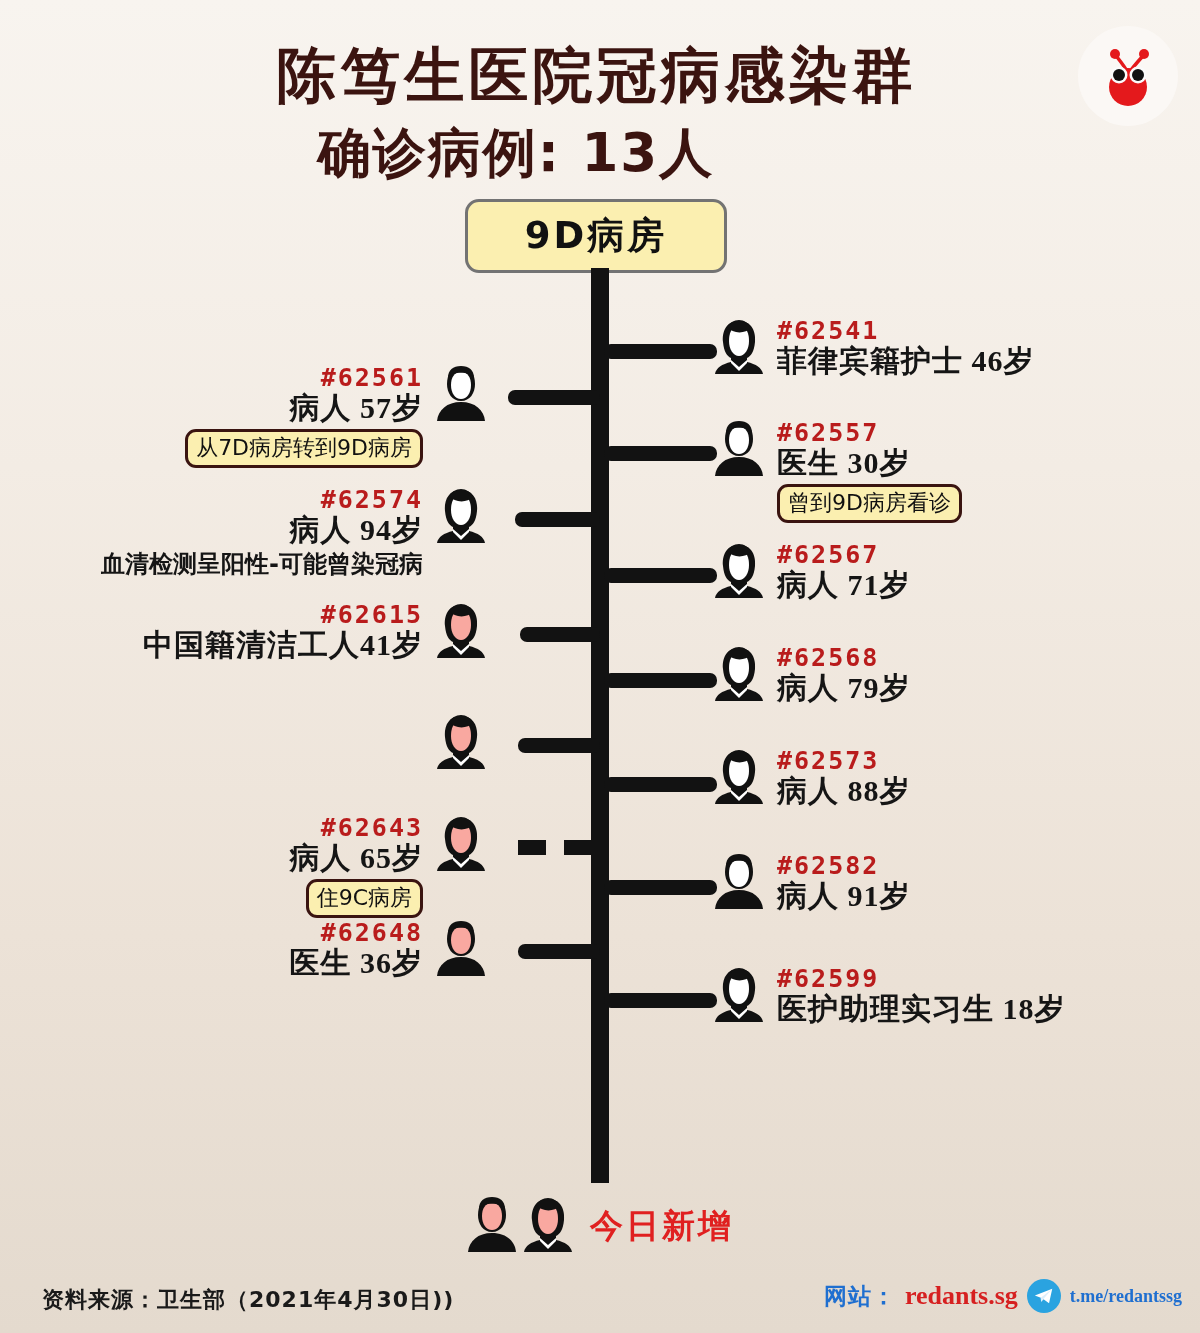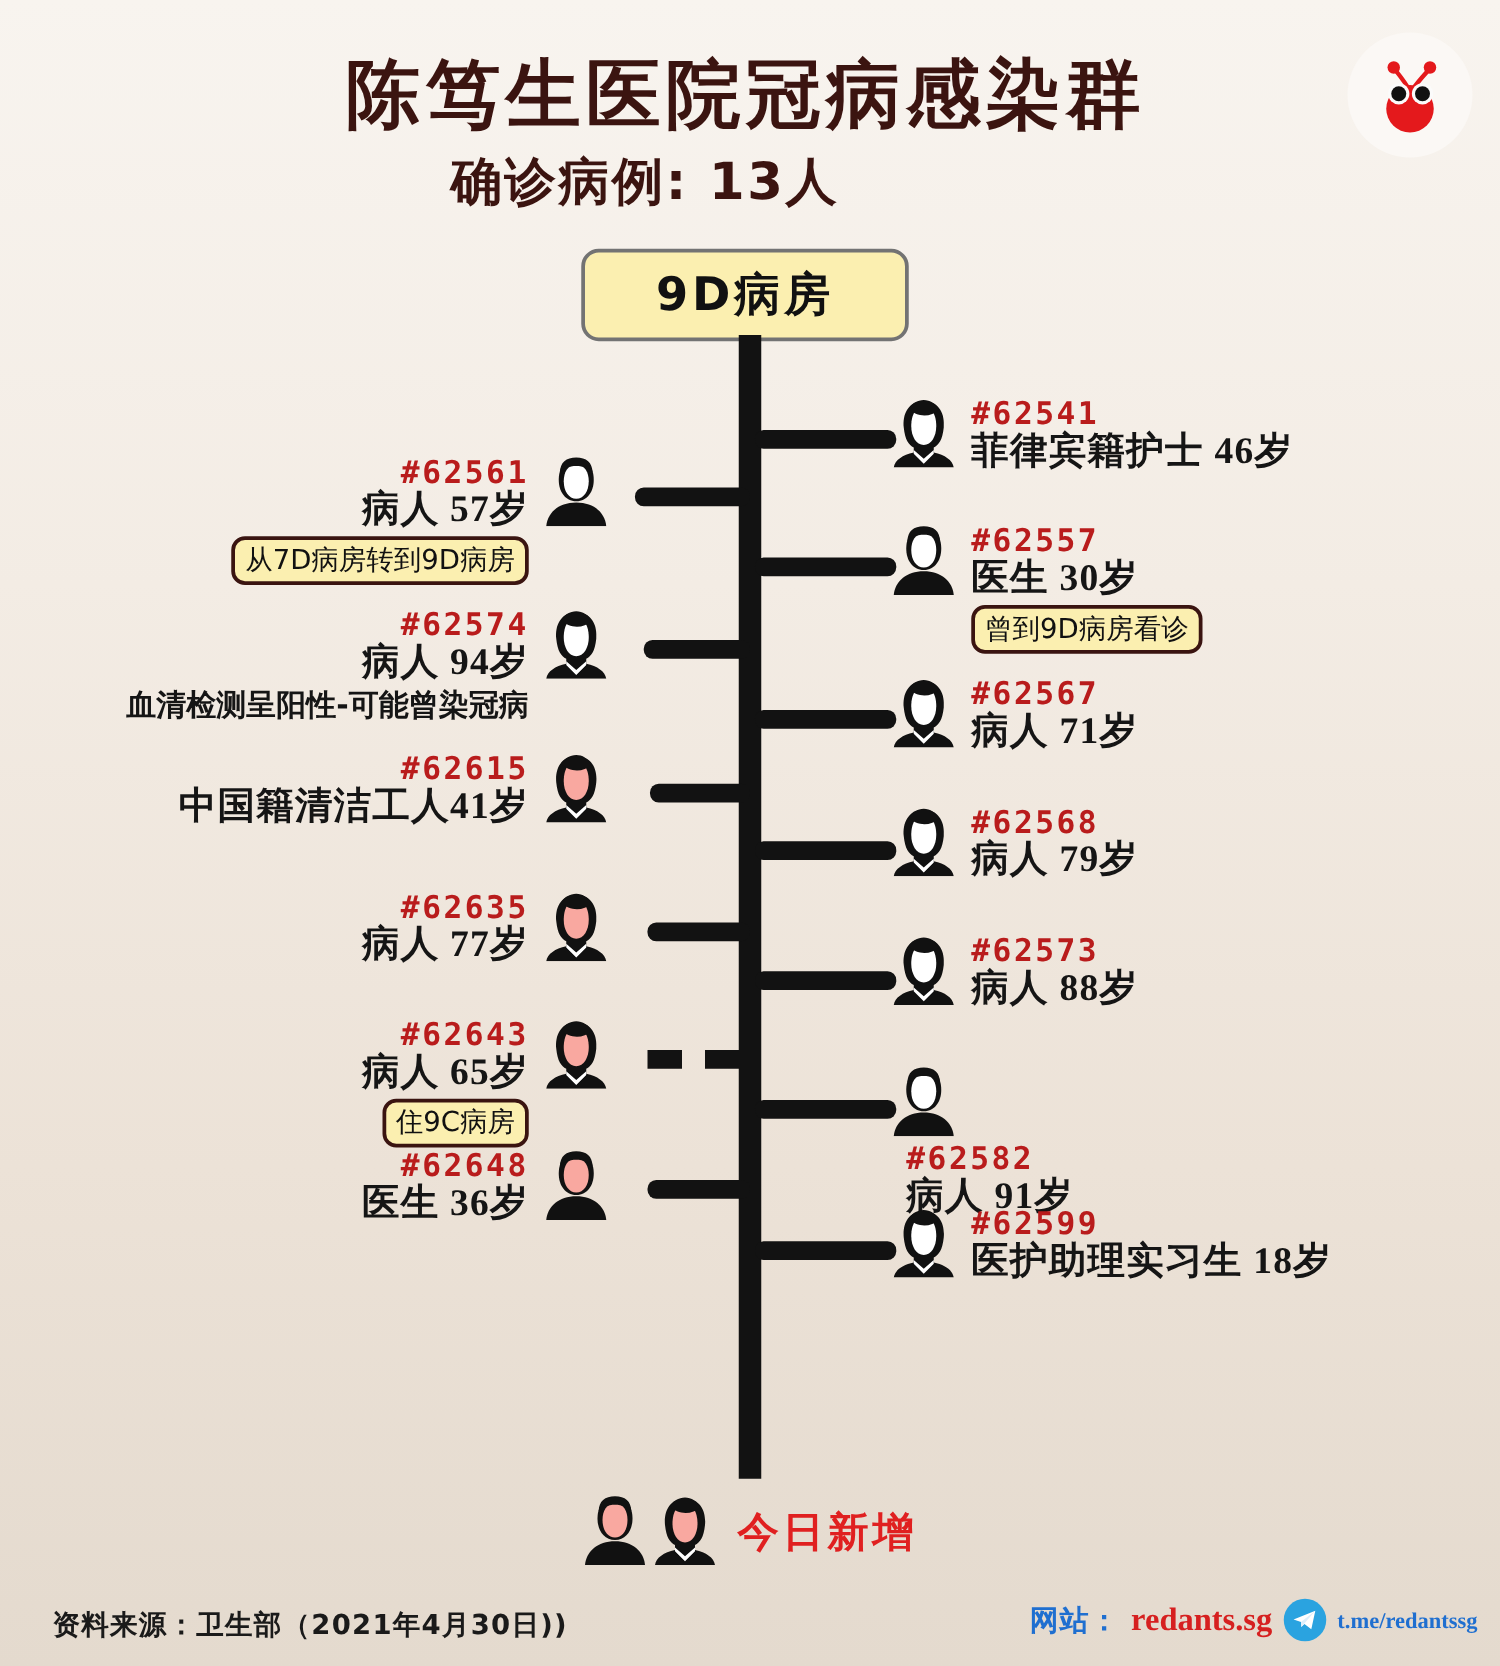--- a/index.html
+++ b/index.html
@@ -15,21 +15,21 @@
   #title-main {
     position: absolute; top: 36px; left: 0; width: 1193px;
     text-align: center;
     font-size: 60px; font-weight: bold; letter-spacing: 4px;
     color: #3b1410;
     font-family: "DejaVu Sans", "Liberation Sans", sans-serif;
   }
   #title-sub {
     position: absolute; top: 118px; left: 0; width: 1032px;
     text-align: center;
-    font-size: 41px; font-weight: bold; letter-spacing: 2px;
+    font-size: 53px; font-weight: bold; letter-spacing: 2px;
     color: #3b1410;
     font-family: "DejaVu Sans", "Liberation Sans", sans-serif;
   }
 
   
   #logo {
     position: absolute; top: 26px; right: 22px;
     width: 100px; height: 100px; border-radius: 50%;
     background: #fbf8f5;
     display: flex; align-items: center; justify-content: center;
@@ -243,21 +243,21 @@
       <path d="M14 9 C20 16 32 16 38 10 C36 5 31 2 26 2 C21 2 16 5 14 9 Z" fill="#111"></path>
       <path d="M18 42 L26 49 L34 42 L34 45 L26 53 L18 45 Z" fill="#ffffff"></path>
     </svg>
   </span>
   <span class="ptext">
     <span class="pid">#62573</span><br>
     <span class="pdesc">病人  88岁</span>
   </span>
 </div>
 
-<div class="row right" style="left:713px; top:853px;flex-direction:column;">
+<div class="row right" style="left:713px; top:853px;">
   <span class="avatar">
     <svg width="52" height="56" viewBox="0 0 52 56">
       <path d="M26 2 C16 2 12 10 12 19 C12 28 17 36 26 36 C35 36 40 28 40 19 C40 10 36 2 26 2 Z" fill="#111"></path>
       <path d="M26 7 C19 7 16 13 16 20 C16 28 20 34 26 34 C32 34 36 28 36 20 C36 13 33 7 26 7 Z" fill="#ffffff"></path>
       <path d="M13 13 C17 6 35 6 39 13 C39 5 34 1 26 1 C18 1 13 5 13 13 Z" fill="#111"></path>
       <path d="M26 37 C12 37 3 45 2 56 L50 56 C49 45 40 37 26 37 Z" fill="#111"></path>
     </svg>
   </span>
   <span class="ptext">
     <span class="pid">#62582</span><br>
@@ -328,24 +328,20 @@
 </div>
 
 <div class="row left" style="right:713px; top:713px;">
   <span class="avatar">
     <svg width="52" height="56" viewBox="0 0 52 56">
       <path d="M26 3 C13 3 9 14 10 24 C11 34 14 38 18 40 L18 44 C9 46 3 50 2 56 L50 56 C49 50 43 46 34 44 L34 40 C38 38 41 34 42 24 C43 14 39 3 26 3 Z" fill="#111"></path>
       <path d="M26 8 C18 8 16 16 16 23 C16 31 20 38 26 38 C32 38 36 31 36 23 C36 16 34 8 26 8 Z" fill="#f9a8a0"></path>
       <path d="M14 9 C20 16 32 16 38 10 C36 5 31 2 26 2 C21 2 16 5 14 9 Z" fill="#111"></path>
       <path d="M18 42 L26 49 L34 42 L34 45 L26 53 L18 45 Z" fill="#ffffff"></path>
     </svg>
-  </span>
-  <span class="ptext">
-    <span class="pid">#62635</span><br>
-    <span class="pdesc">病人  77岁</span>
   </span>
 </div>
 
 <div class="row left" style="right:713px; top:815px;">
   <span class="avatar">
     <svg width="52" height="56" viewBox="0 0 52 56">
       <path d="M26 3 C13 3 9 14 10 24 C11 34 14 38 18 40 L18 44 C9 46 3 50 2 56 L50 56 C49 50 43 46 34 44 L34 40 C38 38 41 34 42 24 C43 14 39 3 26 3 Z" fill="#111"></path>
       <path d="M26 8 C18 8 16 16 16 23 C16 31 20 38 26 38 C32 38 36 31 36 23 C36 16 34 8 26 8 Z" fill="#f9a8a0"></path>
       <path d="M14 9 C20 16 32 16 38 10 C36 5 31 2 26 2 C21 2 16 5 14 9 Z" fill="#111"></path>
       <path d="M18 42 L26 49 L34 42 L34 45 L26 53 L18 45 Z" fill="#ffffff"></path>

